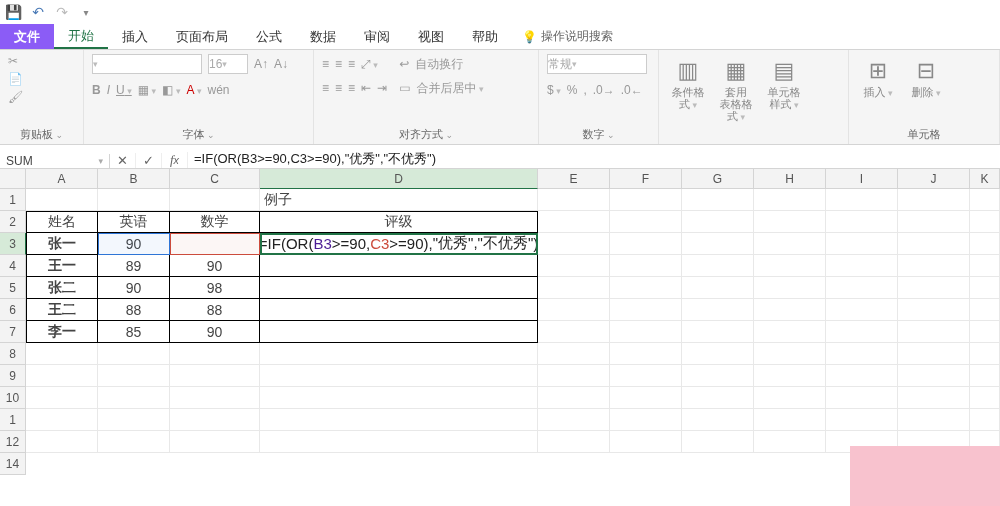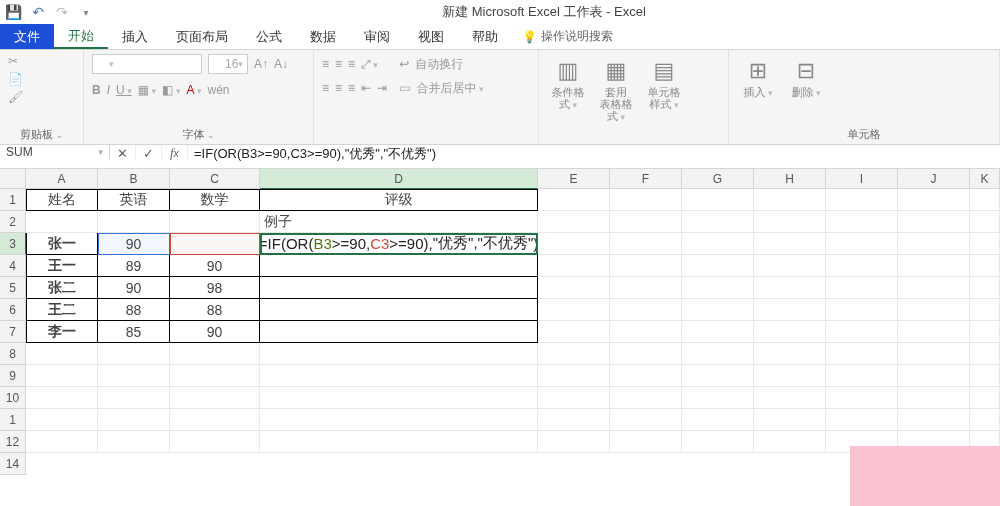--- a/index.html
+++ b/index.html
@@ -7,47 +7,47 @@
 
 
 .titlebar { height: 24px; background: #fff; display: flex; align-items: center; padding: 0 6px; }
 .qat { display: flex; gap: 8px; align-items: center; }
 .qat-icon { width: 16px; height: 16px; display: flex; align-items: center; justify-content: center; color: #4a7ab6; font-size: 14px; }
 .title-text { flex: 1; text-align: center; font-size: 13px; color: #444; }
 
 
 .tabs { height: 26px; display: flex; align-items: stretch; background: #fff; border-bottom: 1px solid #d4d4d4; }
 .tab { padding: 0 14px; display: flex; align-items: center; font-size: 13px; color: #333; cursor: pointer; }
-.tab.file { background: #1d4ed8; color: #fff; }
+.tab.file { background: #8b5cf6; color: #fff; font-weight: bold; }
 .tab.active { color: #217346; border-bottom: 2px solid #217346; background: #fff; }
 .tab-tell { display: flex; align-items: center; gap: 4px; color: #666; padding: 0 10px; }
 .bulb { color: #cc9a00; }
 
 
 .ribbon { height: 95px; background: #f5f5f5; border-bottom: 1px solid #d4d4d4; display: flex; }
 .group { border-right: 1px solid #e3e3e3; padding: 4px 8px 2px; display: flex; flex-direction: column; justify-content: space-between; }
 .group-label { text-align: center; font-size: 11px; color: #666; padding-top: 2px; }
 .group-label::after { content: " ⌄"; font-size: 9px; color: #999; }
 .group-label.nodialog::after { content: ""; }
 .group-body { flex: 1; display: flex; align-items: flex-start; gap: 6px; }
 
 .big-btn { display: flex; flex-direction: column; align-items: center; justify-content: center; width: 42px; padding-top: 4px; color: #888; }
 .big-btn .icon { font-size: 22px; margin-bottom: 2px; }
 .big-btn .lbl { font-size: 11px; line-height: 1.1; text-align: center; }
 .col { display: flex; flex-direction: column; gap: 4px; font-size: 12px; color: #888; }
 .row-ctl { display: flex; align-items: center; gap: 6px; height: 20px; }
 .ctl { color: #999; }
-.sel { border: 1px solid #ccc; background: #fff; height: 20px; padding: 0 16px; color: #aaa; display: inline-flex; align-items: center; }
+.sel { border: 1px solid #ccc; background: #fff; height: 20px; padding: 0 0; color: #aaa; display: inline-flex; align-items: center; }
 .drop::after { content: " ▾"; font-size: 9px; color: #bbb; }
 
 .clipboard-icon { width: 30px; height: 36px; border: 1px solid #c79a5b; background: linear-gradient(#fff,#f6e9d5); border-radius: 2px; position: relative; }
 .clipboard-icon::before { content:""; position:absolute; top:-3px; left:7px; width:14px; height:6px; background:#ddd; border:1px solid #999; border-radius:2px; }
 
 
-.fx-row { height: 24px; display: flex; align-items: flex-start; border-bottom: 1px solid #d4d4d4; }
+.fx-row { height: 24px; display: flex; align-items: flex-end; border-bottom: 1px solid #d4d4d4; }
 .namebox { width: 110px; border-right: 1px solid #d4d4d4; display: flex; align-items: center; padding: 0 6px; justify-content: space-between; font-size: 12px; }
 .fx-buttons { display: flex; align-items: center; }
 .fx-btn { width: 26px; display: flex; align-items: center; justify-content: center; color: #666; border-right: 1px solid #eee; font-size: 13px; }
 .fx-btn.fx { font-style: italic; font-family: "Times New Roman", serif; }
 .formula-input { flex: 1; padding: 0 6px; display: flex; align-items: center; font-size: 13px; color: #222; }
 
 
 .grid { position: relative; }
 .hdr-row { display: flex; height: 20px; }
 .corner { width: 26px; background: #f3f3f3; border-right: 1px solid #d4d4d4; border-bottom: 1px solid #d4d4d4; }
@@ -64,40 +64,39 @@
 .cell.border-top { border-top: 1px solid #000; }
 .cell.border-left { border-left: 1px solid #000; font-weight: bold; }
 .cell.center { justify-content: center; }
 .cell.hdrcell { font-weight: 400; }
 
 .active-cell-outline { position: absolute; border: 2px solid #217346; pointer-events: none; }
 .ref-b3 { position: absolute; border: 1px solid #2e75d6; background: rgba(46,117,214,0.06); pointer-events:none; }
 .ref-c3 { position: absolute; border: 1px solid #cc4b3c; background: rgba(204,75,60,0.05); pointer-events:none; }
 
 .formula-cell .p-fn { color: #222; }
-.formula-cell .p-b3 { color: #4d7c0f; }
+.formula-cell .p-b3 { color: #4c1d95; }
 .formula-cell .p-c3 { color: #cc4b3c; }
 
 .pink-box { position: absolute; right: 0; bottom: 0; width: 150px; height: 60px; background: #f8c2ce; }
 
 
 .w-A{width:72px}.w-B{width:72px}.w-C{width:90px}.w-D{width:278px}.w-E{width:72px}.w-F{width:72px}.w-G{width:72px}.w-H{width:72px}.w-I{width:72px}.w-J{width:72px}.w-K{width:30px}
 .h-row{height:22px}
 </style>
 </head>
 <body>
 
 <div class="titlebar">
   <div class="qat">
     <span class="qat-icon" style="color:#4a7ab6">💾</span>
     <span class="qat-icon">↶</span>
     <span class="qat-icon" style="color:#bbb">↷</span>
     <span class="qat-icon" style="font-size:10px;color:#888">▾</span>
   </div>
-  <div class="title-text">新建 Microsoft Excel 工作表 - Excel</div>
 </div>
 
 <div class="tabs">
   <div class="tab file">文件</div>
   <div class="tab active">开始</div>
   <div class="tab">插入</div>
   <div class="tab">页面布局</div>
   <div class="tab">公式</div>
   <div class="tab">数据</div>
   <div class="tab">审阅</div>
@@ -164,22 +163,36 @@
         <div class="row-ctl">
             <span class="ctl">↩</span>
             <span class="ctl">自动换行</span>
           </div>
         <div class="row-ctl">
             <span class="ctl">▭</span>
             <span class="ctl drop">合并后居中</span>
           </div>
       </div>
     </div>
-  </div>
-
+    <div class="group-label">对齐方式</div>
+  </div>
+
+  <div class="group" style="width:120px">
+    <div class="group-body" style="flex-direction:column;gap:6px">
+      <span class="sel drop" style="width:100px">常规</span>
+      <div class="row-ctl">
+        <span class="ctl drop">$</span>
+        <span class="ctl">%</span>
+        <span class="ctl">,</span>
+        <span class="ctl">.0→</span>
+        <span class="ctl">.0←</span>
+      </div>
+    </div>
+    <div class="group-label">数字</div>
+  </div>
 
   <div class="group" style="width:190px">
     <div class="group-body">
       <div class="big-btn">
           <span class="icon">▥</span>
           <span class="lbl drop">条件格式</span>
         </div>
       <div class="big-btn">
           <span class="icon">▦</span>
           <span class="lbl drop" style="white-space:pre-line">套用
@@ -253,38 +266,38 @@
       <div class="row-hdr h-row">14</div>
     </div>
 
     <div class="cells">
 
       <div class="ref-b3" style="left:72px;top:44px;width:72px;height:22px"></div>
       <div class="ref-c3" style="left:144px;top:44px;width:90px;height:22px"></div>
       <div class="active-cell-outline" style="left:234px;top:44px;width:278px;height:22px"></div>
 
       <div class="cell-row">
-        <div class="cell w-A h-row border border-top border-left center hdrcell">姓名</div>
-        <div class="cell w-B h-row border border-top center hdrcell">英语</div>
-        <div class="cell w-C h-row border border-top center hdrcell">数学</div>
-        <div class="cell w-D h-row border border-top center hdrcell">评级</div>
+        <div class="cell w-A h-row"></div>
+        <div class="cell w-B h-row"></div>
+        <div class="cell w-C h-row"></div>
+        <div class="cell w-D h-row">例子</div>
         <div class="cell w-E h-row"></div>
         <div class="cell w-F h-row"></div>
         <div class="cell w-G h-row"></div>
         <div class="cell w-H h-row"></div>
         <div class="cell w-I h-row"></div>
         <div class="cell w-J h-row"></div>
         <div class="cell w-K h-row"></div>
       </div>
 
       <div class="cell-row">
-        <div class="cell w-A h-row"></div>
-        <div class="cell w-B h-row"></div>
-        <div class="cell w-C h-row"></div>
-        <div class="cell w-D h-row">例子</div>
+        <div class="cell w-A h-row border border-top border-left center hdrcell">姓名</div>
+        <div class="cell w-B h-row border border-top center hdrcell">英语</div>
+        <div class="cell w-C h-row border border-top center hdrcell">数学</div>
+        <div class="cell w-D h-row border border-top center hdrcell">评级</div>
         <div class="cell w-E h-row"></div>
         <div class="cell w-F h-row"></div>
         <div class="cell w-G h-row"></div>
         <div class="cell w-H h-row"></div>
         <div class="cell w-I h-row"></div>
         <div class="cell w-J h-row"></div>
         <div class="cell w-K h-row"></div>
       </div>
 
       <div class="cell-row">

